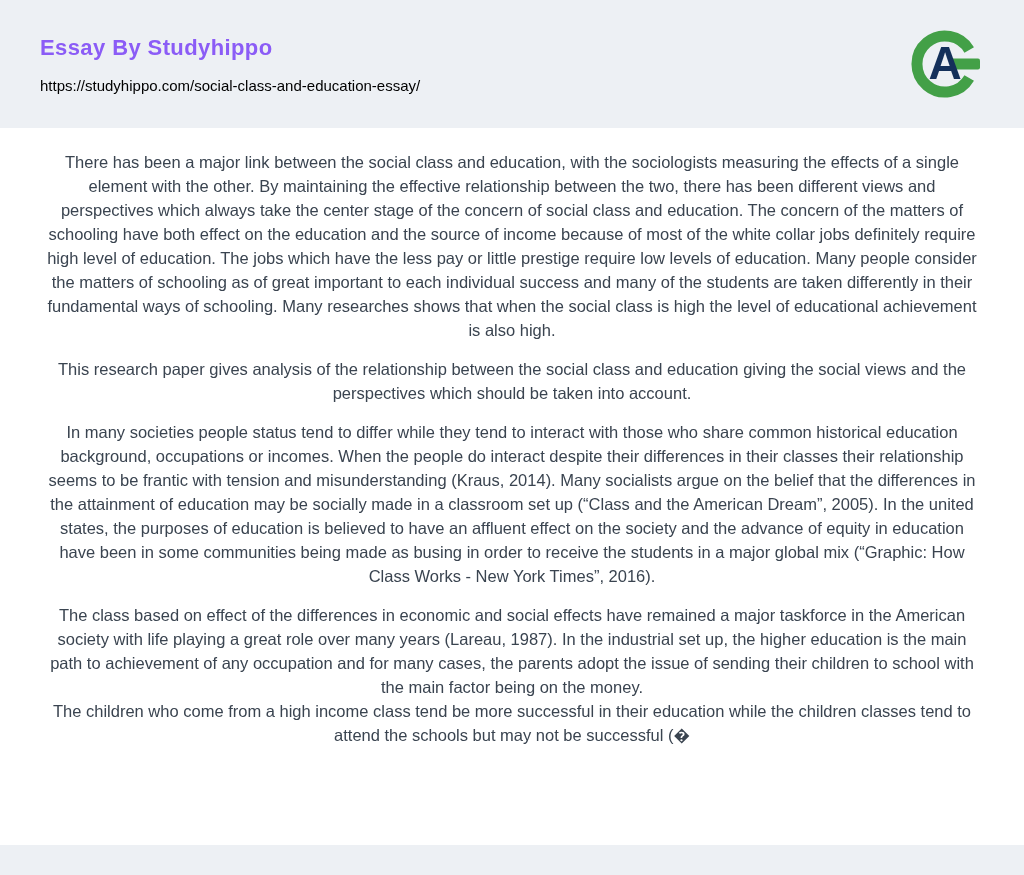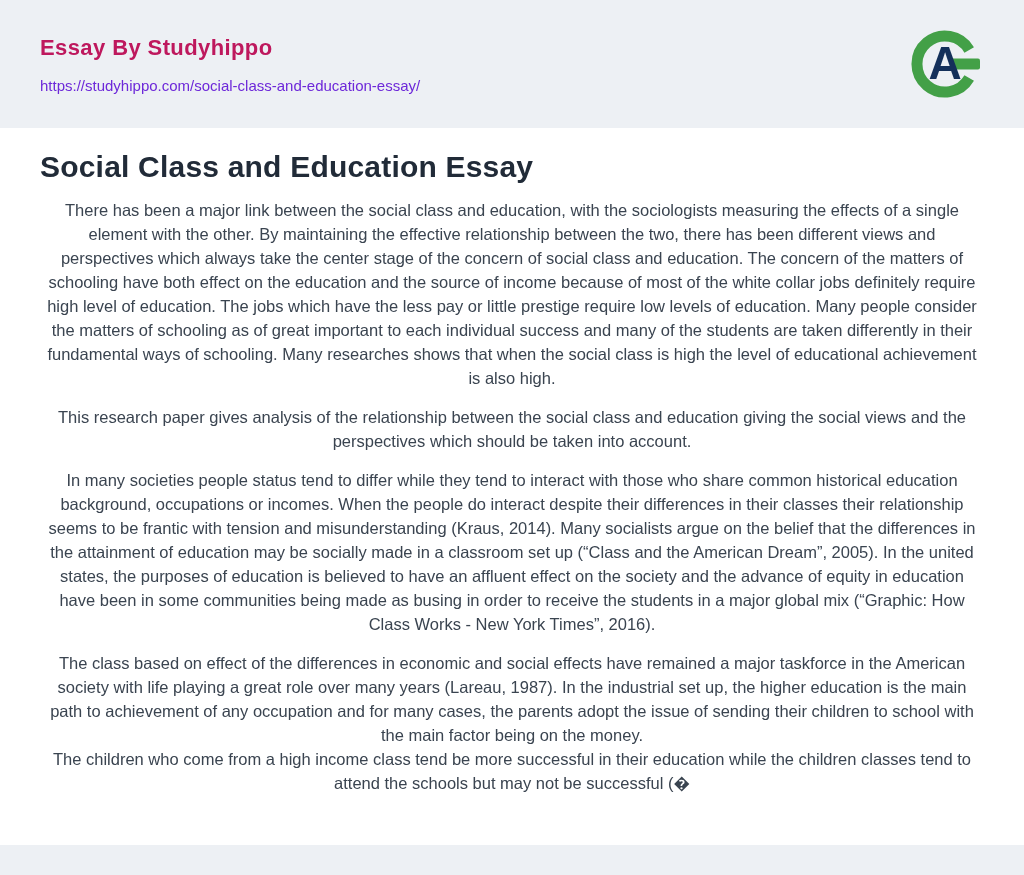--- a/index.html
+++ b/index.html
@@ -21,28 +21,28 @@
     background: #edf0f4;
     height: 128px;
     flex-shrink: 0;
     padding: 0 40px;
     display: flex;
     align-items: center;
     justify-content: space-between;
   }
   .header-left { padding-top: 2px; }
   .site-title {
-    color: #be185d;
+    color: #8b5cf6;
     font-size: 22px;
     font-weight: bold;
     letter-spacing: 0.4px;
     margin-bottom: 16px;
   }
   .essay-url {
-    color: #6d28d9;
+    color: #000000;
     font-size: 15px;
     text-decoration: none;
     cursor: pointer;
     display: inline-block;
   }
   .logo { width: 78px; height: 78px; flex-shrink: 0; }
   .logo svg { display: block; }
   .content {
     flex: 1 1 auto;
     padding: 22px 40px 0 40px;
@@ -82,21 +82,20 @@
     <div class="logo">
       <svg width="78" height="78" viewBox="0 0 78 78">
         <path d="M 63.2 25 A 28 28 0 1 0 63.2 53" fill="none" stroke="#43a047" stroke-width="11" stroke-linecap="butt"></path>
         <rect x="44" y="33.5" width="30" height="11" rx="2" fill="#43a047"></rect>
         <text x="39" y="54" text-anchor="middle" font-size="46" font-weight="bold" fill="#14305a" font-family="Liberation Sans, sans-serif">A</text>
       </svg>
     </div>
   </header>
 
   <main class="content">
-    <h1 class="essay-title">Social Class and Education Essay</h1>
 
     <p class="paragraph">There has been a major link between the social class and education, with the sociologists measuring the effects of a single element with the other. By maintaining the effective relationship between the two, there has been different views and perspectives which always take the center stage of the concern of social class and education. The concern of the matters of schooling have both effect on the education and the source of income because of most of the white collar jobs definitely require high level of education. The jobs which have the less pay or little prestige require low levels of education. Many people consider the matters of schooling as of great important to each individual success and many of the students are taken differently in their fundamental ways of schooling. Many researches shows that when the social class is high the level of educational achievement is also high.</p>
     <p class="paragraph">This research paper gives analysis of the relationship between the social class and education giving the social views and the perspectives which should be taken into account.</p>
     <p class="paragraph">In many societies people status tend to differ while they tend to interact with those who share common historical education background, occupations or incomes. When the people do interact despite their differences in their classes their relationship seems to be frantic with tension and misunderstanding (Kraus, 2014). Many socialists argue on the belief that the differences in the attainment of education may be socially made in a classroom set up (“Class and the American Dream”, 2005). In the united states, the purposes of education is believed to have an affluent effect on the society and the advance of equity in education have been in some communities being made as busing in order to receive the students in a major global mix (“Graphic: How Class Works - New York Times”, 2016).</p>
     <p class="paragraph">The class based on effect of the differences in economic and social effects have remained a major taskforce in the American society with life playing a great role over many years (Lareau, 1987). In the industrial set up, the higher education is the main path to achievement of any occupation and for many cases, the parents adopt the issue of sending their children to school with the main factor being on the money.
 The children who come from a high income class tend be more successful in their education while the children classes tend to attend the schools but may not be successful (�</p>
   </main>
 
   <footer class="footer"></footer>
 

